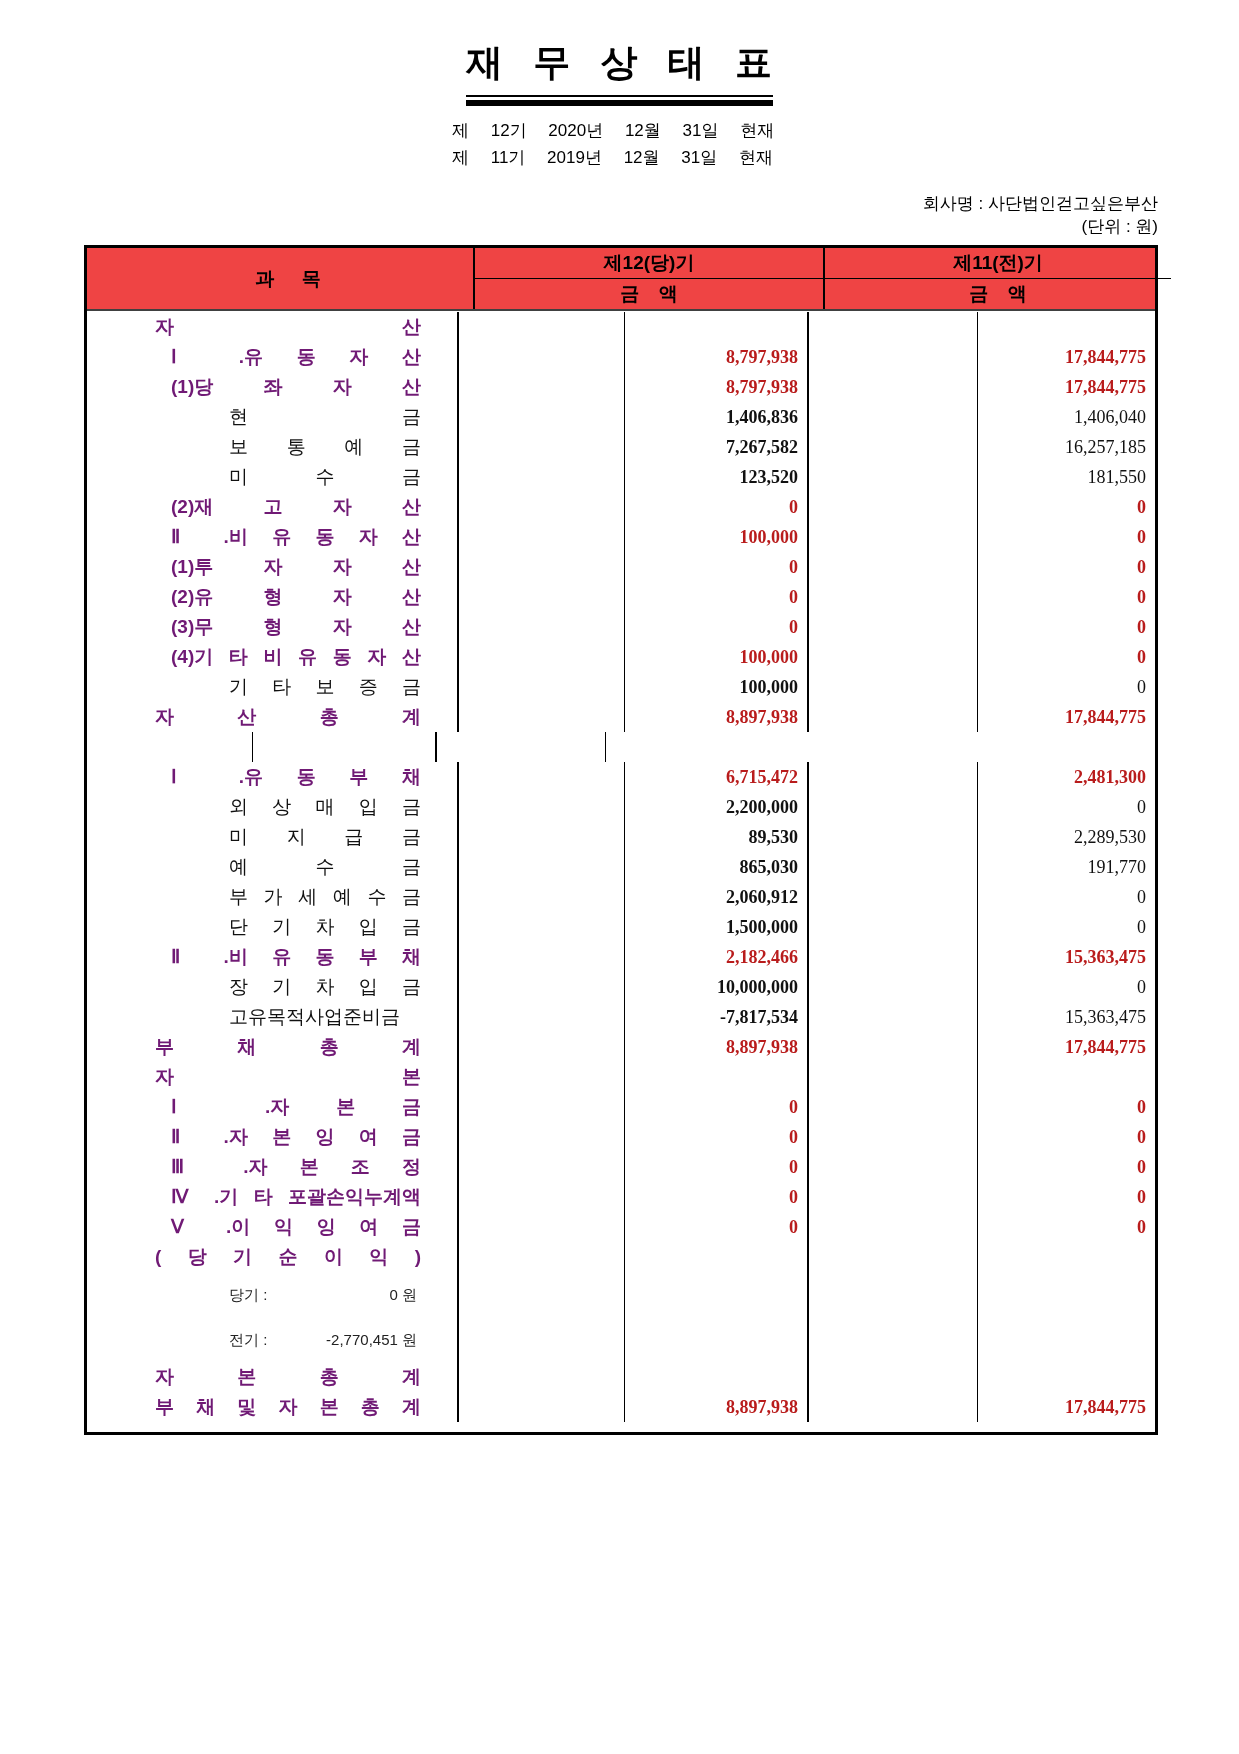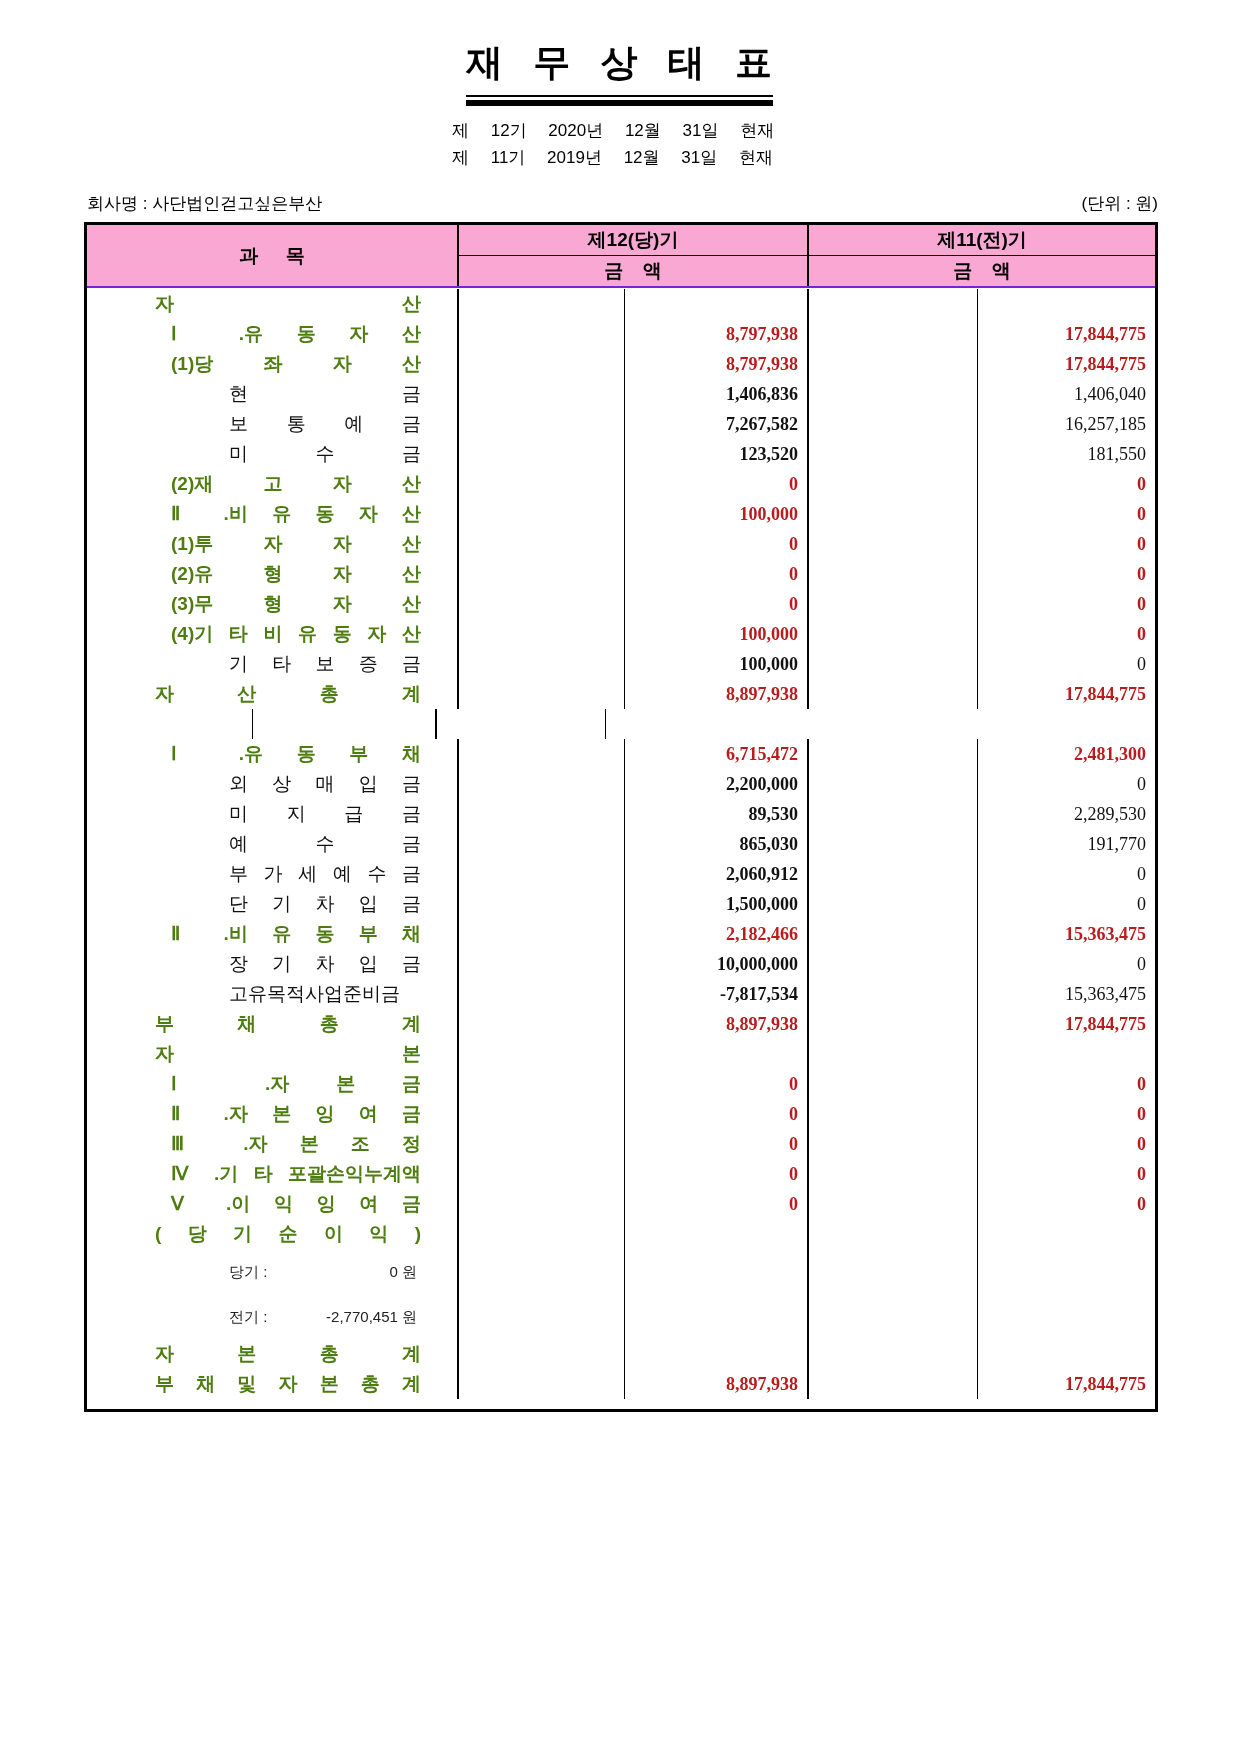--- a/index.html
+++ b/index.html
@@ -12,26 +12,26 @@
   .title-wrap { text-align:center; padding-top:38px; }
   .title-inner { display:inline-block; padding:0 4px; }
   .title-text { font-size:37px; font-weight:bold; word-spacing:18px; letter-spacing:1px; white-space:nowrap; }
   .title-rule-thin  { height:2px; background:#000; margin-top:7px; }
   .title-rule-thick { height:6px; background:#000; margin-top:3px; }
   
   .dates { margin:11px 0 0 452px; font-size:17px; line-height:27px; }
   .date-line { word-spacing:17px; white-space:nowrap; }
   
   .meta-row { display:flex; justify-content:space-between; align-items:flex-end;
-              width:1071px; margin:21px 0 7px 87px; font-size:17px; }
+              width:1071px; margin:21px 0 7px 87px; font-size:17px;flex-direction:column; }
   
   .fin-table { margin-left:84px; width:1074px; border:3px solid #000; background:#fff; }
   .thead {
     display:grid; grid-template-columns:372px 166px 184px 169px 177px;
-    grid-template-rows:31px 30px; background:#f9a8d4; border-bottom:2px solid #6d28d9;
+    grid-template-rows:31px 30px; background:#ef4444; border-bottom:2px solid #404040;padding-left:16px;
   }
   .th { display:flex; align-items:center; justify-content:center;
         font-weight:bold; font-size:19px; }
   .th-account { grid-row:1/3; grid-column:1; border-right:2px solid #000; word-spacing:22px; }
   .th-p1 { grid-row:1; grid-column:2/4; border-right:2px solid #000; border-bottom:1px solid #000; }
   .th-p2 { grid-row:1; grid-column:4/6; border-bottom:1px solid #000; }
   .th-a1 { grid-row:2; grid-column:2/4; border-right:2px solid #000; word-spacing:14px; }
   .th-a2 { grid-row:2; grid-column:4/6; word-spacing:14px; }
   .tbody { padding:1px 0 10px 0; }
   .trow { display:flex; }
@@ -45,21 +45,21 @@
   .amt {
     text-align:right; padding-right:9px; font-family:"Liberation Serif", serif;
     font-size:18px; line-height:30px; color:#111;
   }
   .bold .amt { font-weight:bold; color:#b91c1c; }
   .name-text {
     display:block; font-size:19px; line-height:30px; margin-right:36px;
     text-align:justify; text-align-last:justify; text-justify:inter-character;
     white-space:normal; color:#111;
   }
-  .bold .name-text { font-weight:bold; color:#4d7c0f; }
+  .bold .name-text { font-weight:bold; color:#701a75; }
   .indent-0 .name-text { margin-left:68px; }
   .indent-1 .name-text { margin-left:84px; }
   .indent-2 .name-text { margin-left:142px; }
   .note-line {
     display:flex; justify-content:space-between; margin-left:142px; width:188px;
     font-size:15px; line-height:45px; color:#222; white-space:nowrap;text-align:right;
   }
 </style>
 </head>
 <body>

